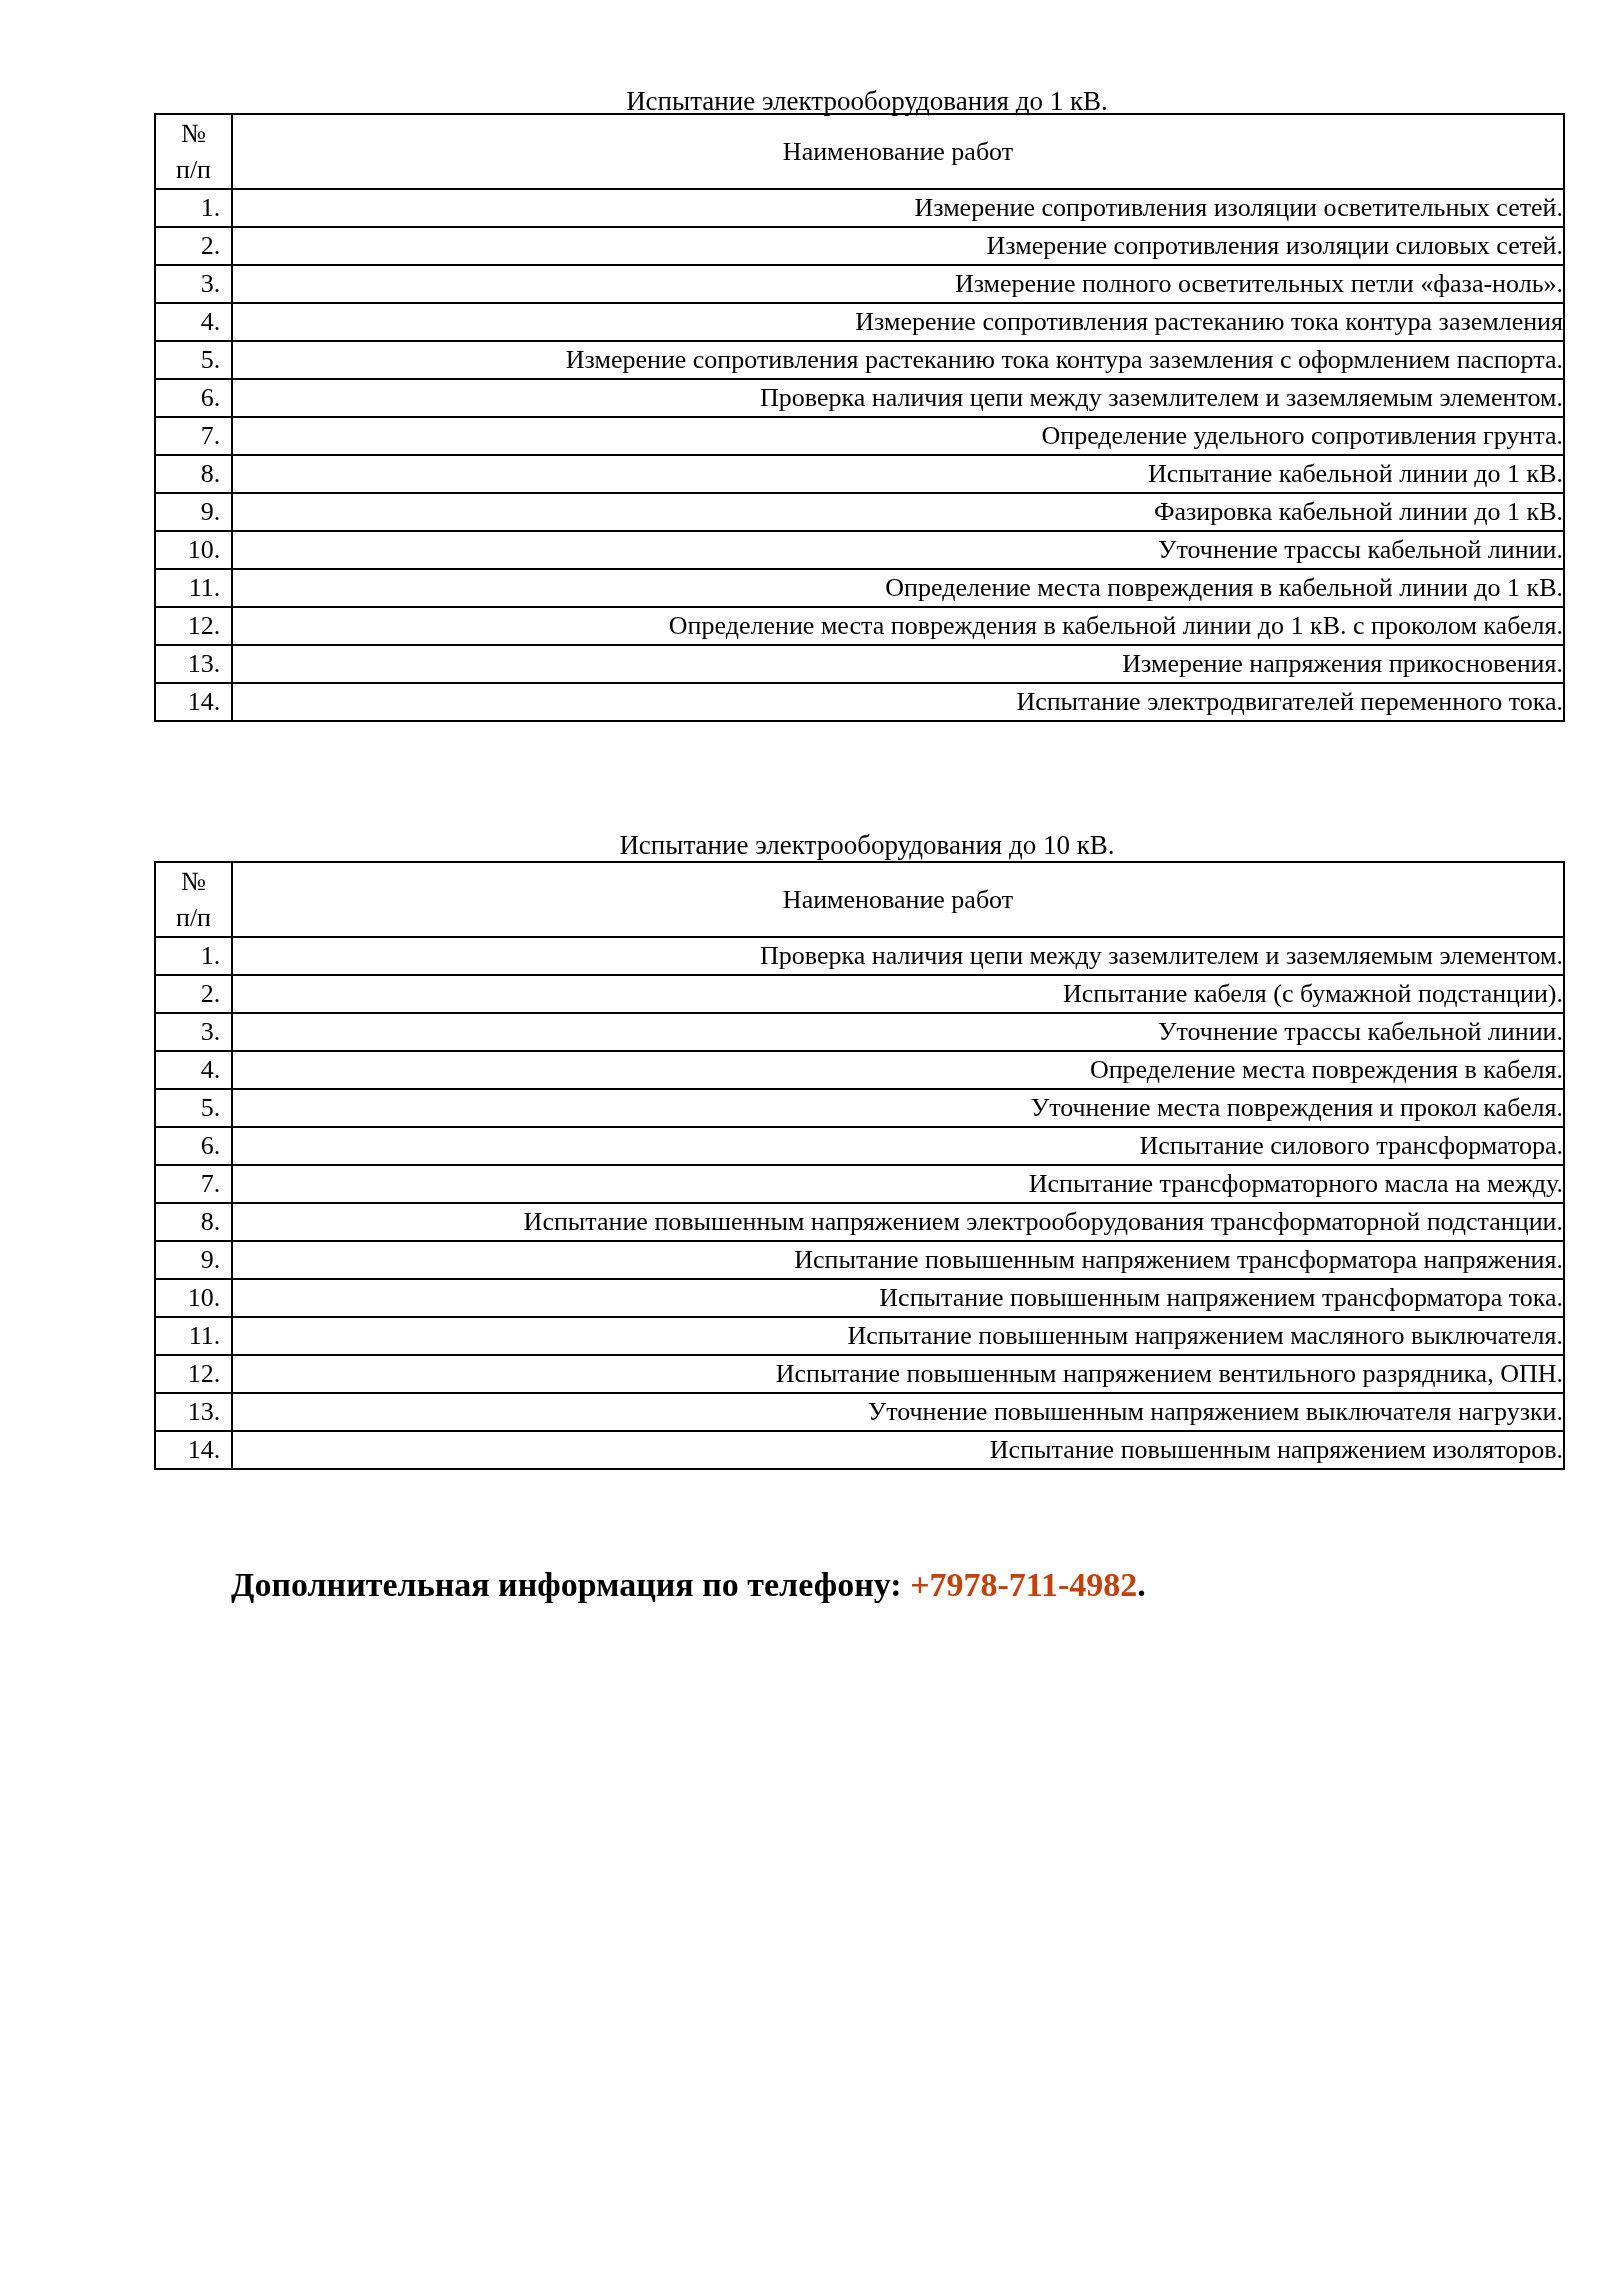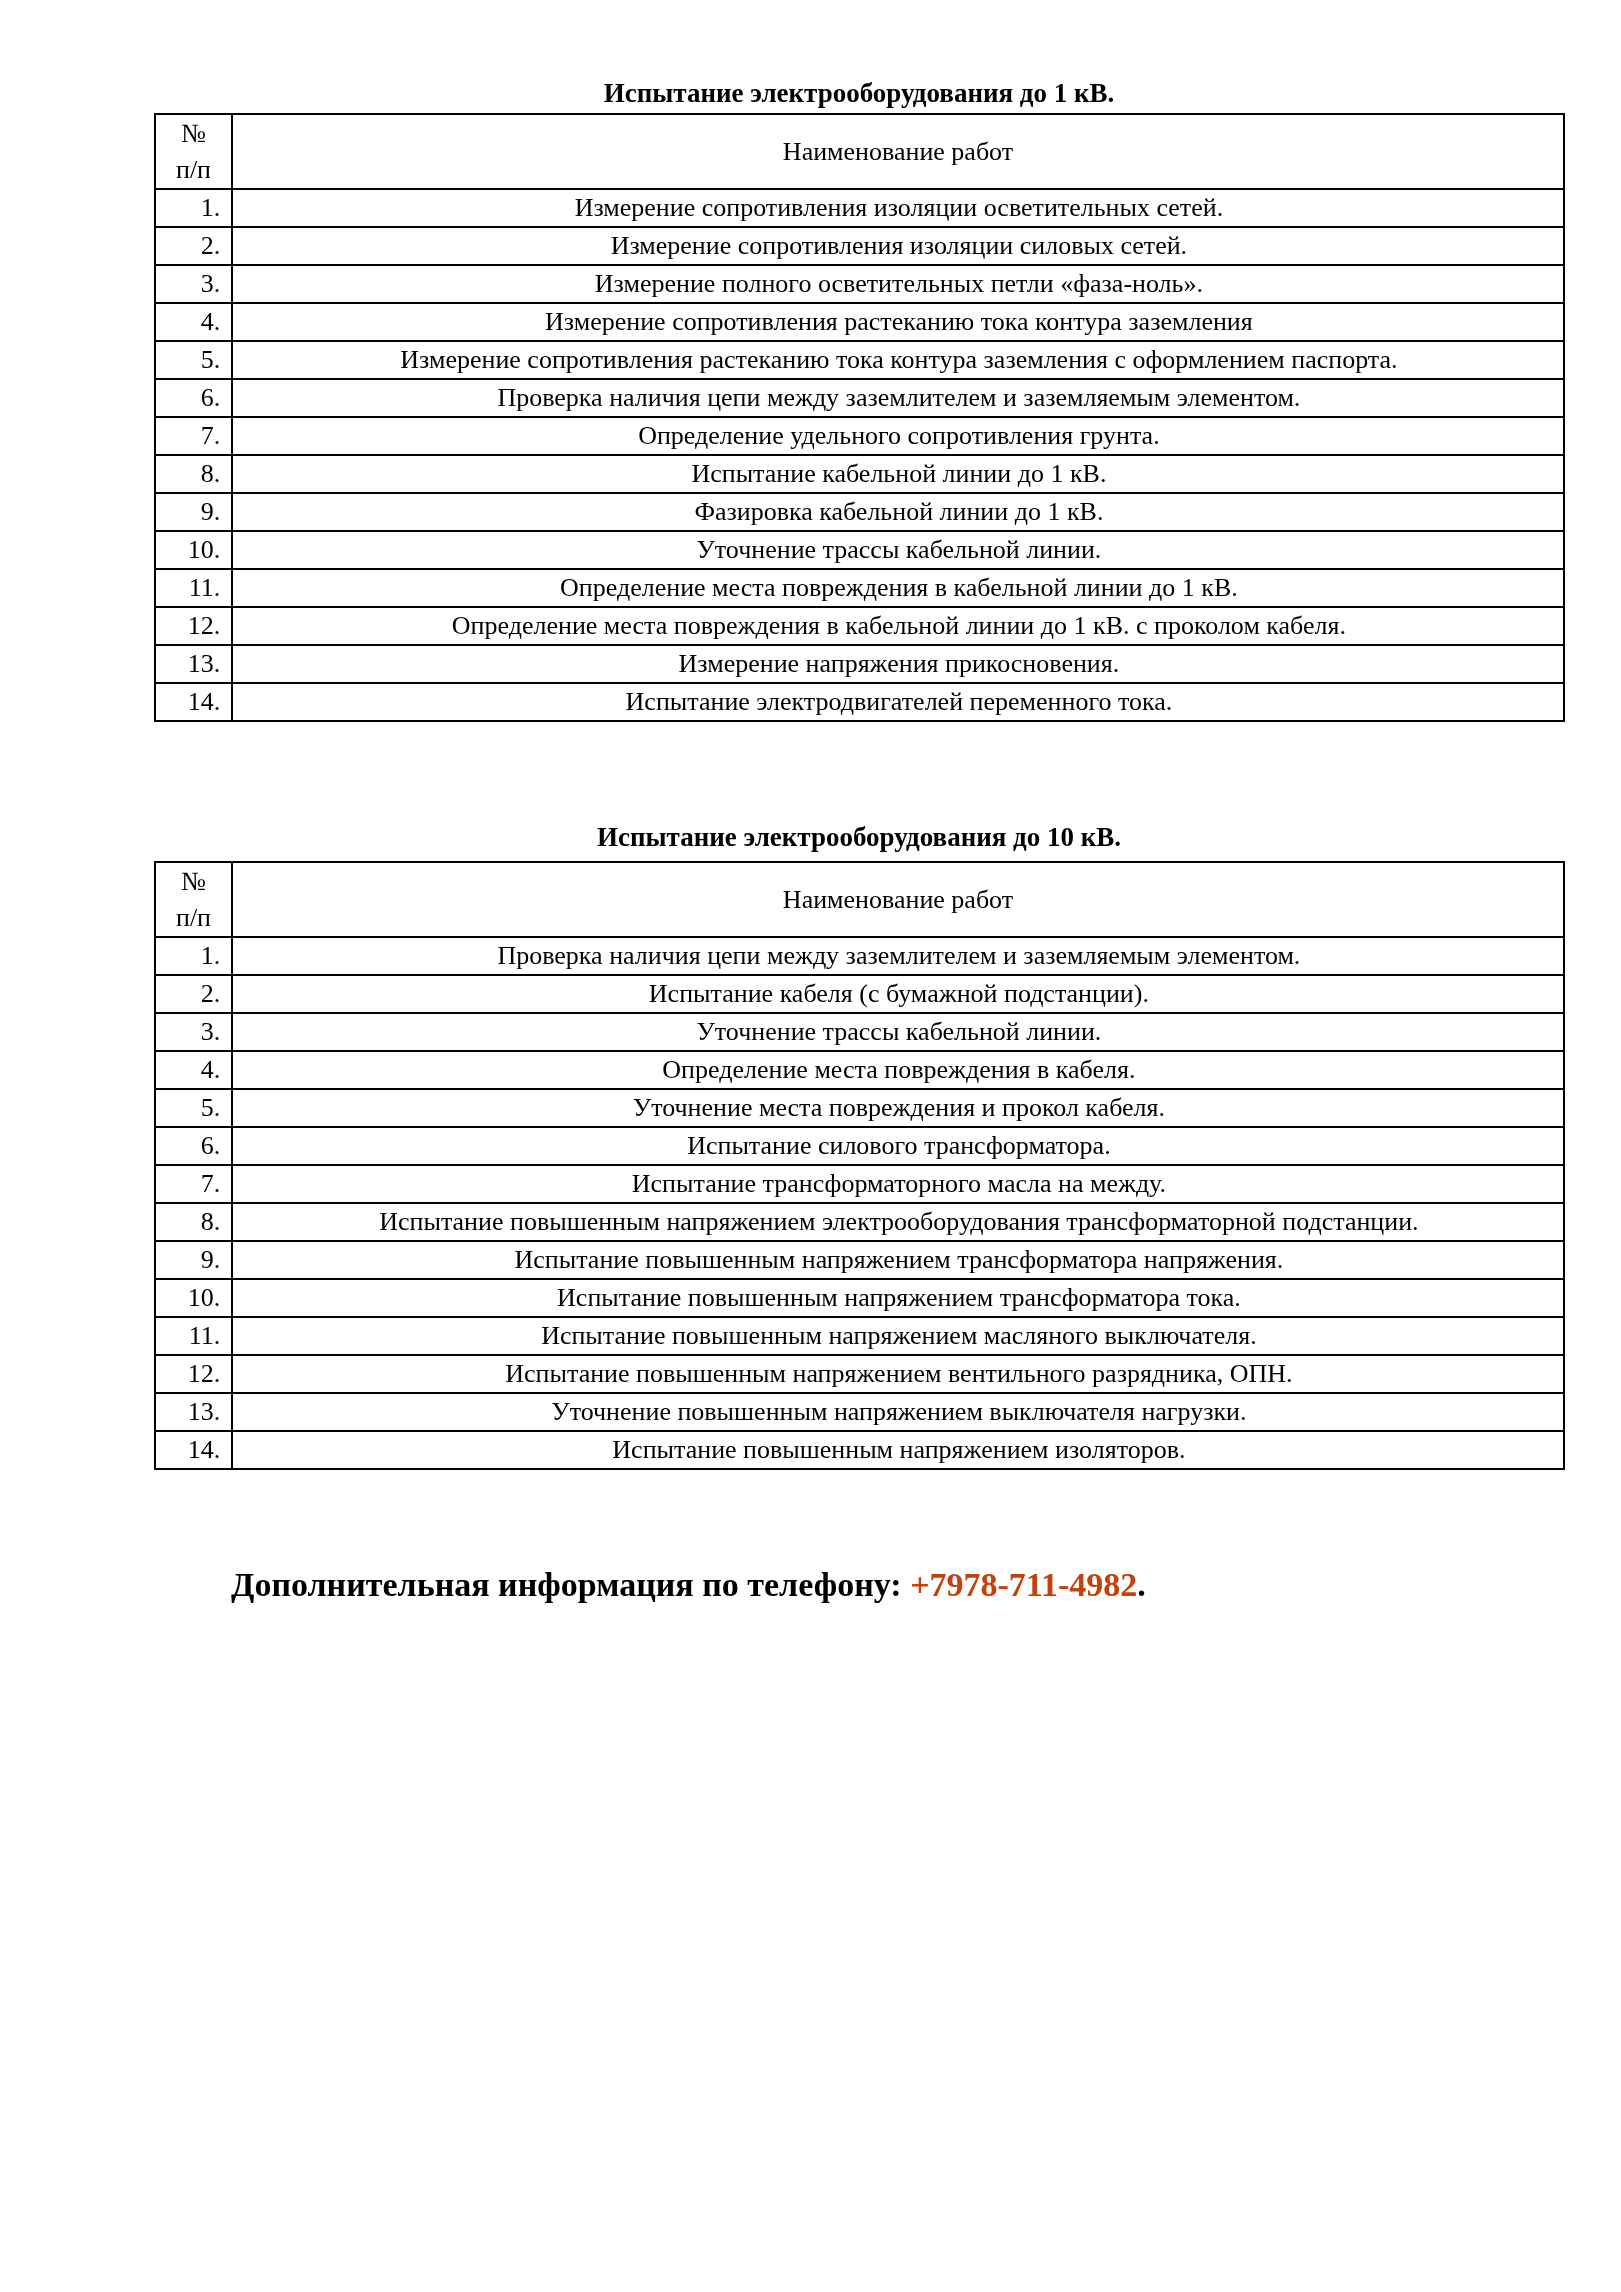--- a/index.html
+++ b/index.html
@@ -13,24 +13,24 @@
       position: relative;
       font-family: "Liberation Serif", "DejaVu Serif", serif;
       color: #000000;
       overflow: hidden;
     }
     .section-title {
       position: absolute;
       left: 154px;
       width: 1410px;
       text-align: center;
-      font-weight: bold;
+      font-weight: normal;
       font-size: 27px;
       line-height: 30px;
-      margin: 0;
+      margin: 8px;
     }
     .works-table {
       position: absolute;
       left: 154px;
       width: 1411px;
       border-collapse: collapse;
       table-layout: fixed;
     }
     .works-table td, .works-table th {
       border: 2.2px solid #000;
@@ -51,21 +51,21 @@
     }
     .works-table th.name-head {
       text-align: center;
       margin-top: 20px;
     }
     .works-table td.num {
       text-align: right;
       padding-right: 10.7px;
     }
     .works-table td.name {
-      text-align: center;
+      text-align: right;
       padding-left: 1.8px;
     }
     .footer {
       position: absolute;
       left: 231px;
       top: 1565px;
       font-weight: bold;
       font-size: 34px;
       line-height: 39px;
       white-space: nowrap;

